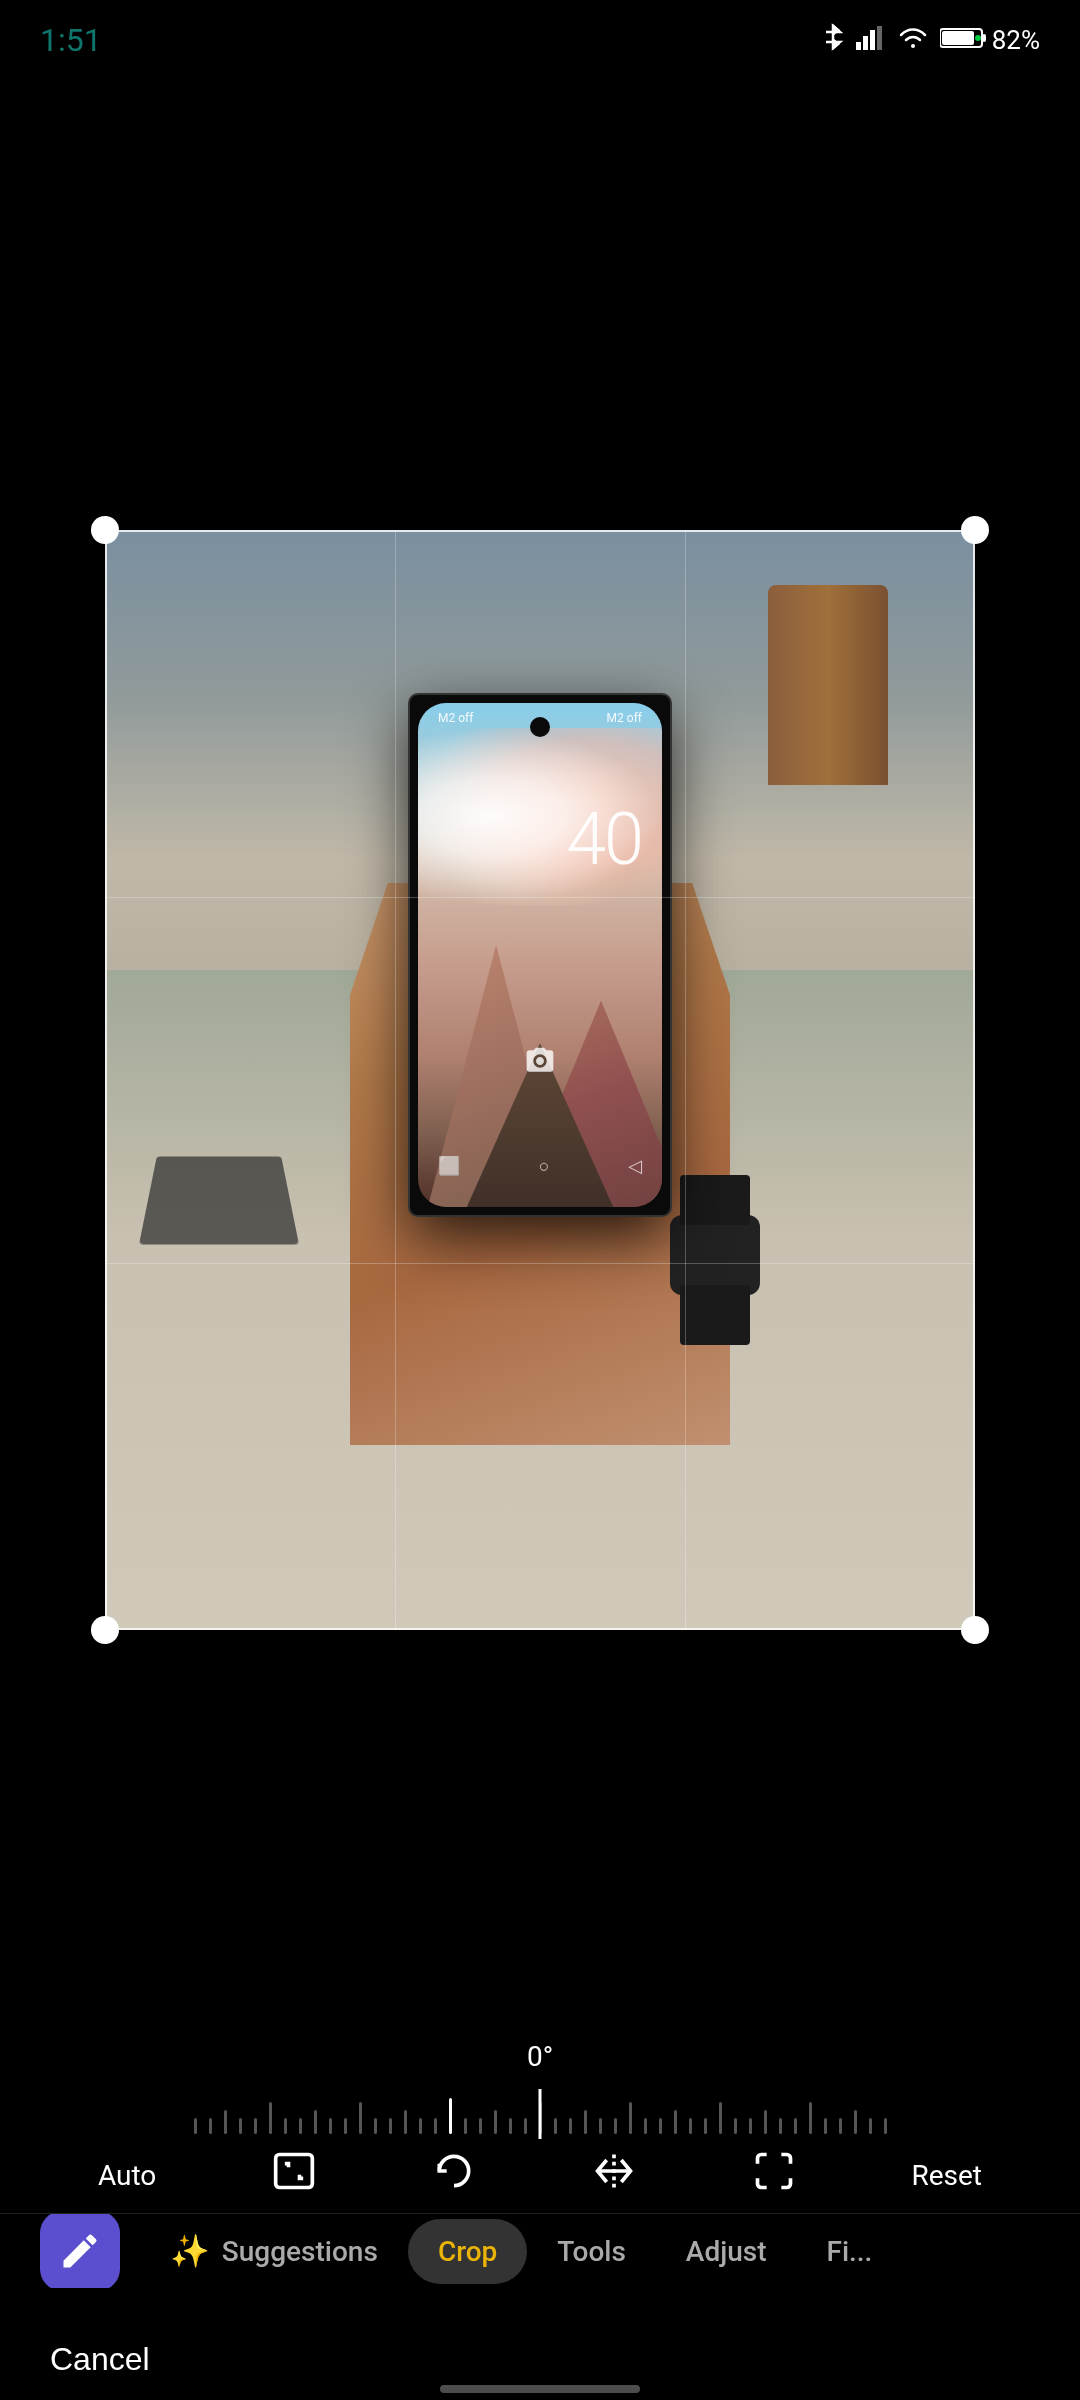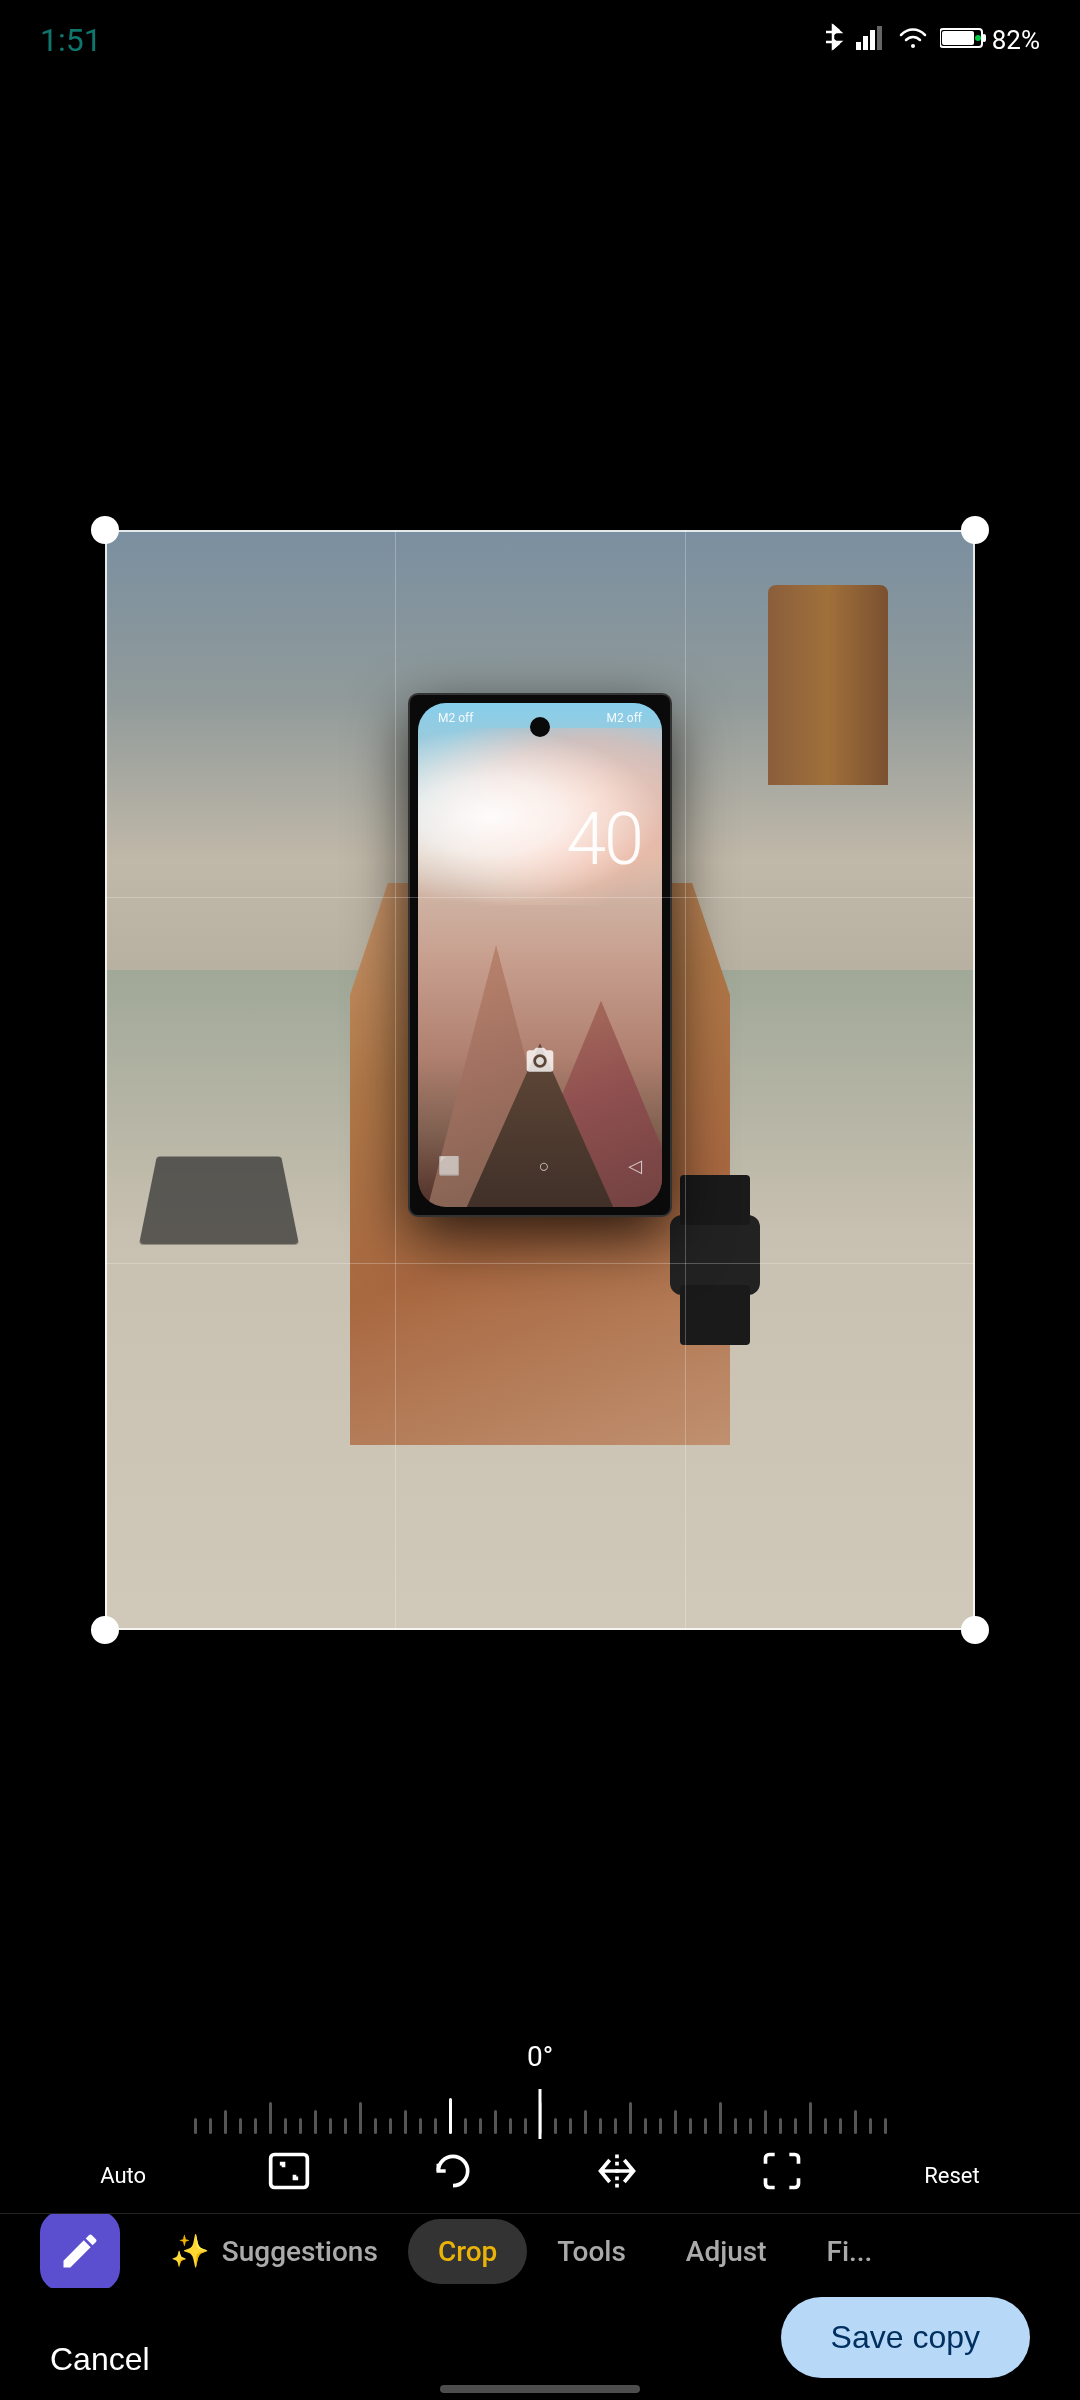--- a/index.html
+++ b/index.html
@@ -440,21 +440,21 @@
     .tool-btn {
       display: flex;
       flex-direction: column;
       align-items: center;
       gap: 8px;
       cursor: pointer;
     }
 
     .tool-btn-label {
       color: #fff;
-      font-size: 22px;
+      font-size: 28px;
       font-weight: 400;
     }
 
     .tool-icon {
       color: #fff;
       font-size: 40px;
     }
 
     
     .nav-tabs {
@@ -810,20 +810,19 @@
       <span class="nav-tab-label" style="color:#aaa">Adjust</span>
     </div>
 
     <div class="nav-tab">
       <span class="nav-tab-label" style="color:#aaa">Fi...</span>
     </div>
   </div>
 
   <div class="action-row">
     <button class="cancel-btn">Cancel</button>
-    <button class="save-copy-btn">Save copy</button>
   </div>
 
   <div class="home-indicator">
     <div class="home-bar"></div>
   </div>
 
 </div>
 
 </body></html>

